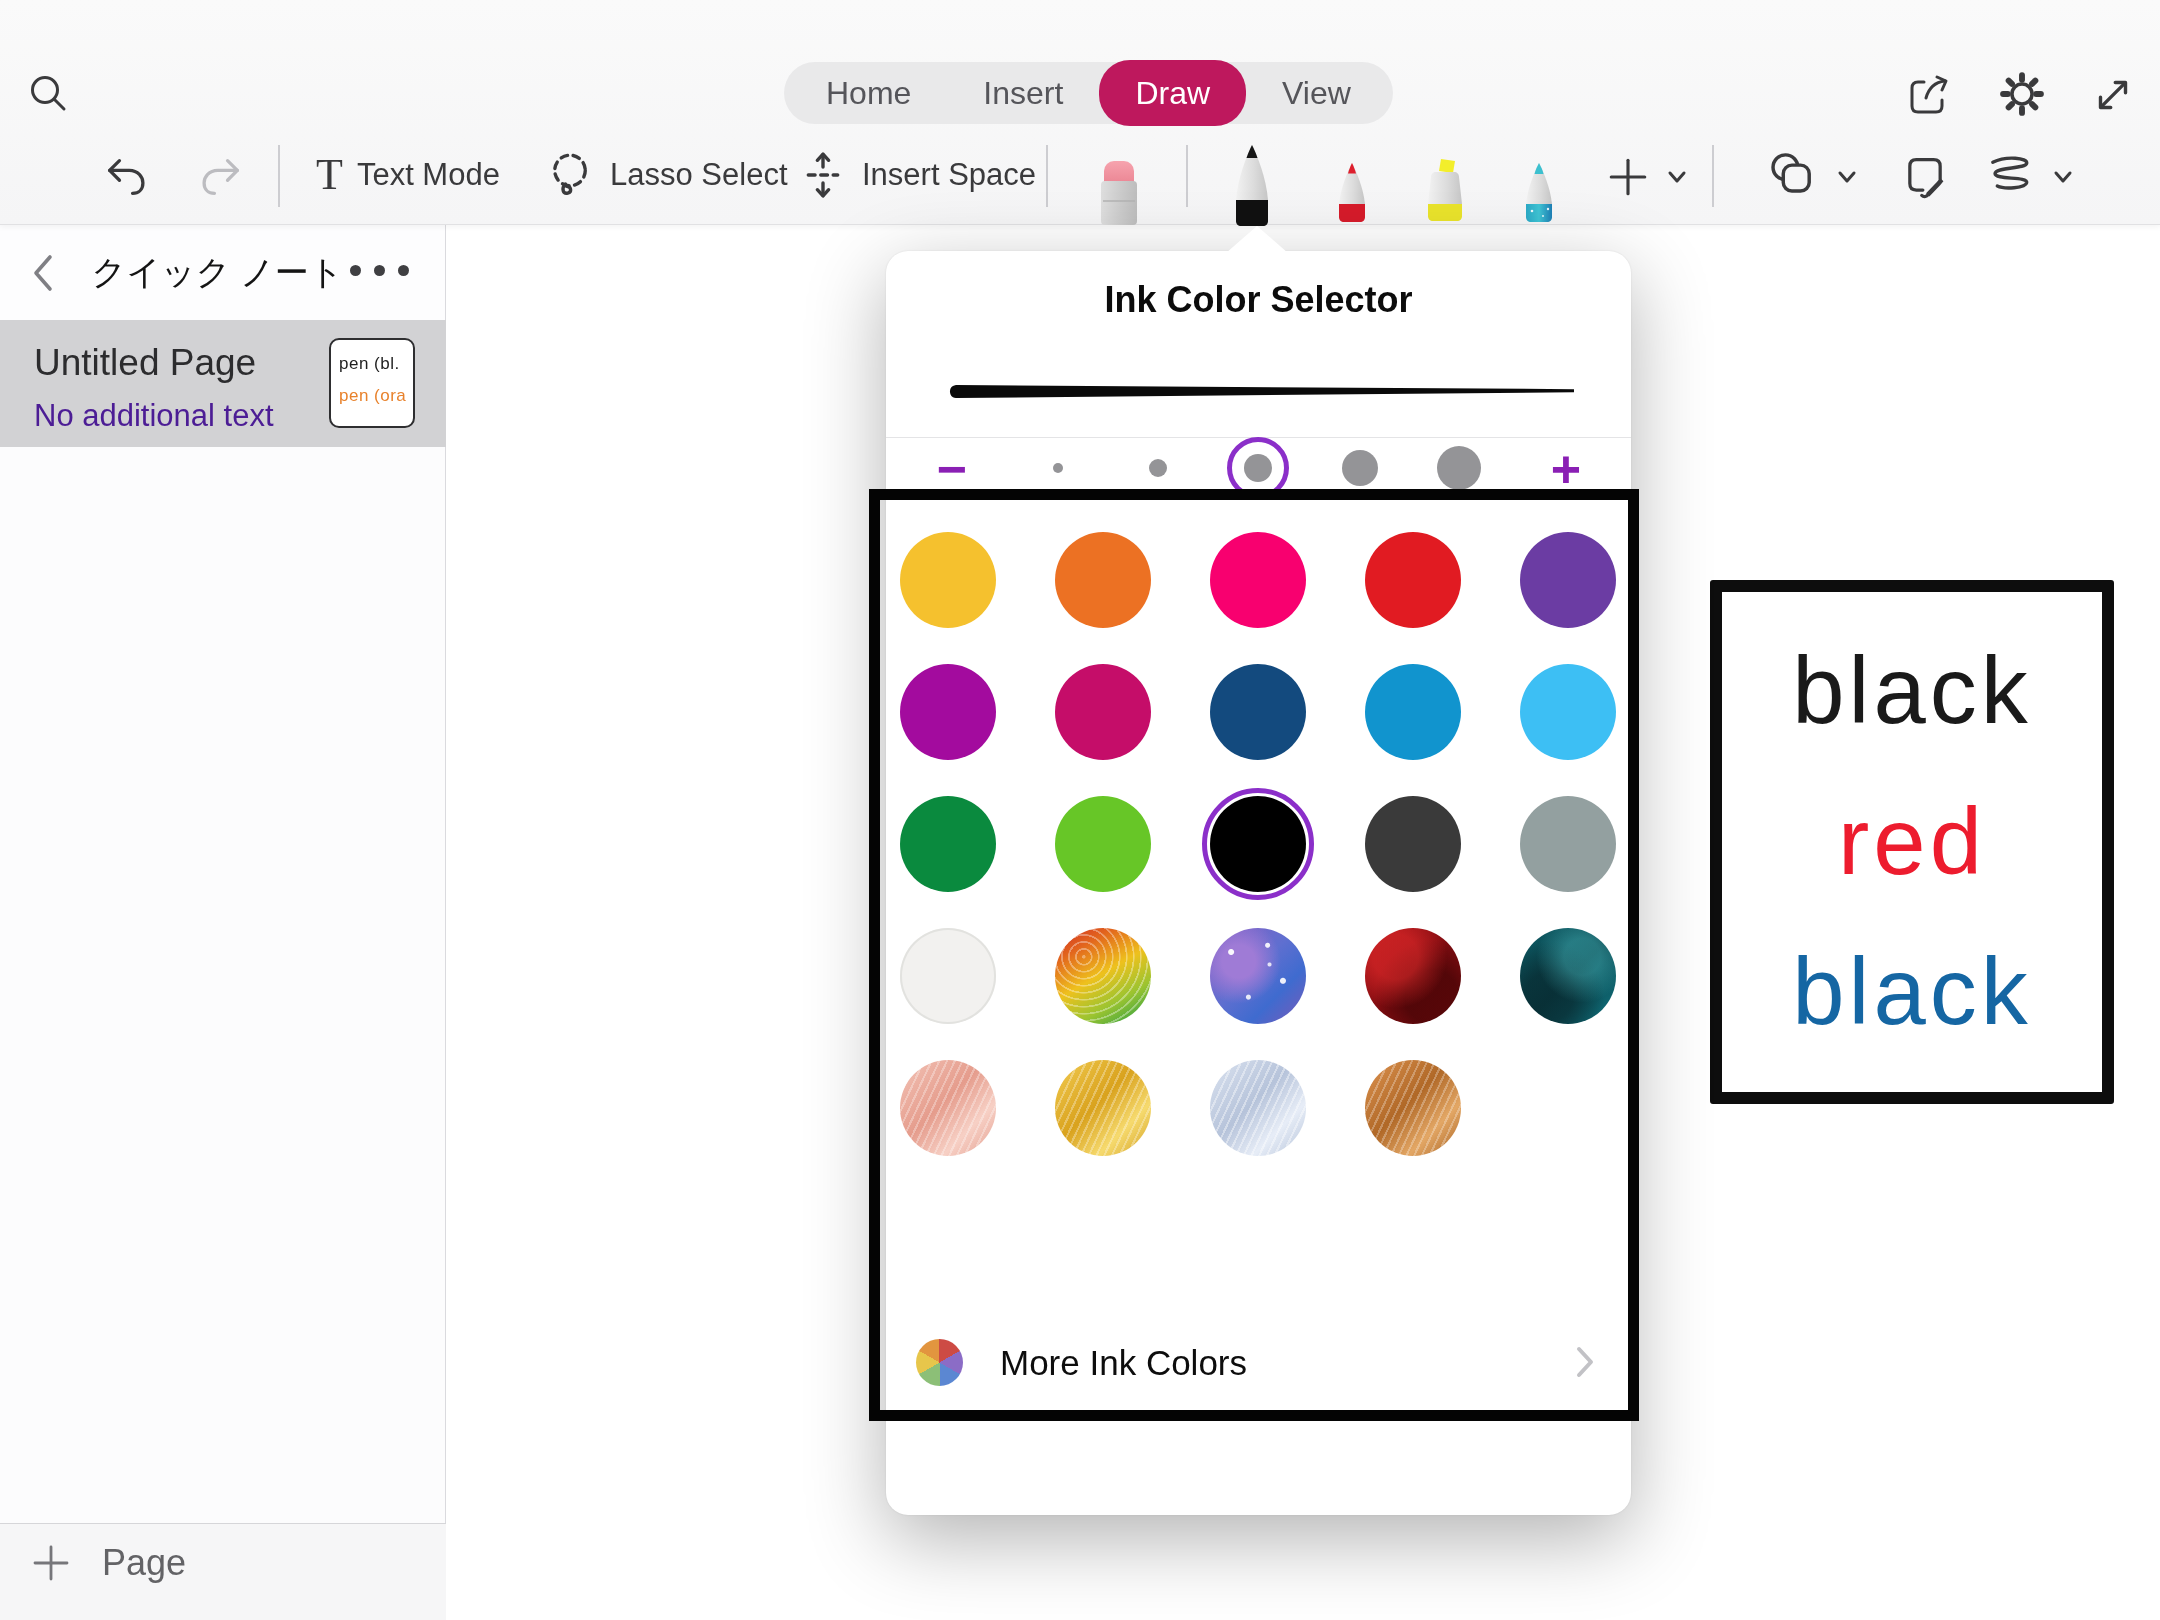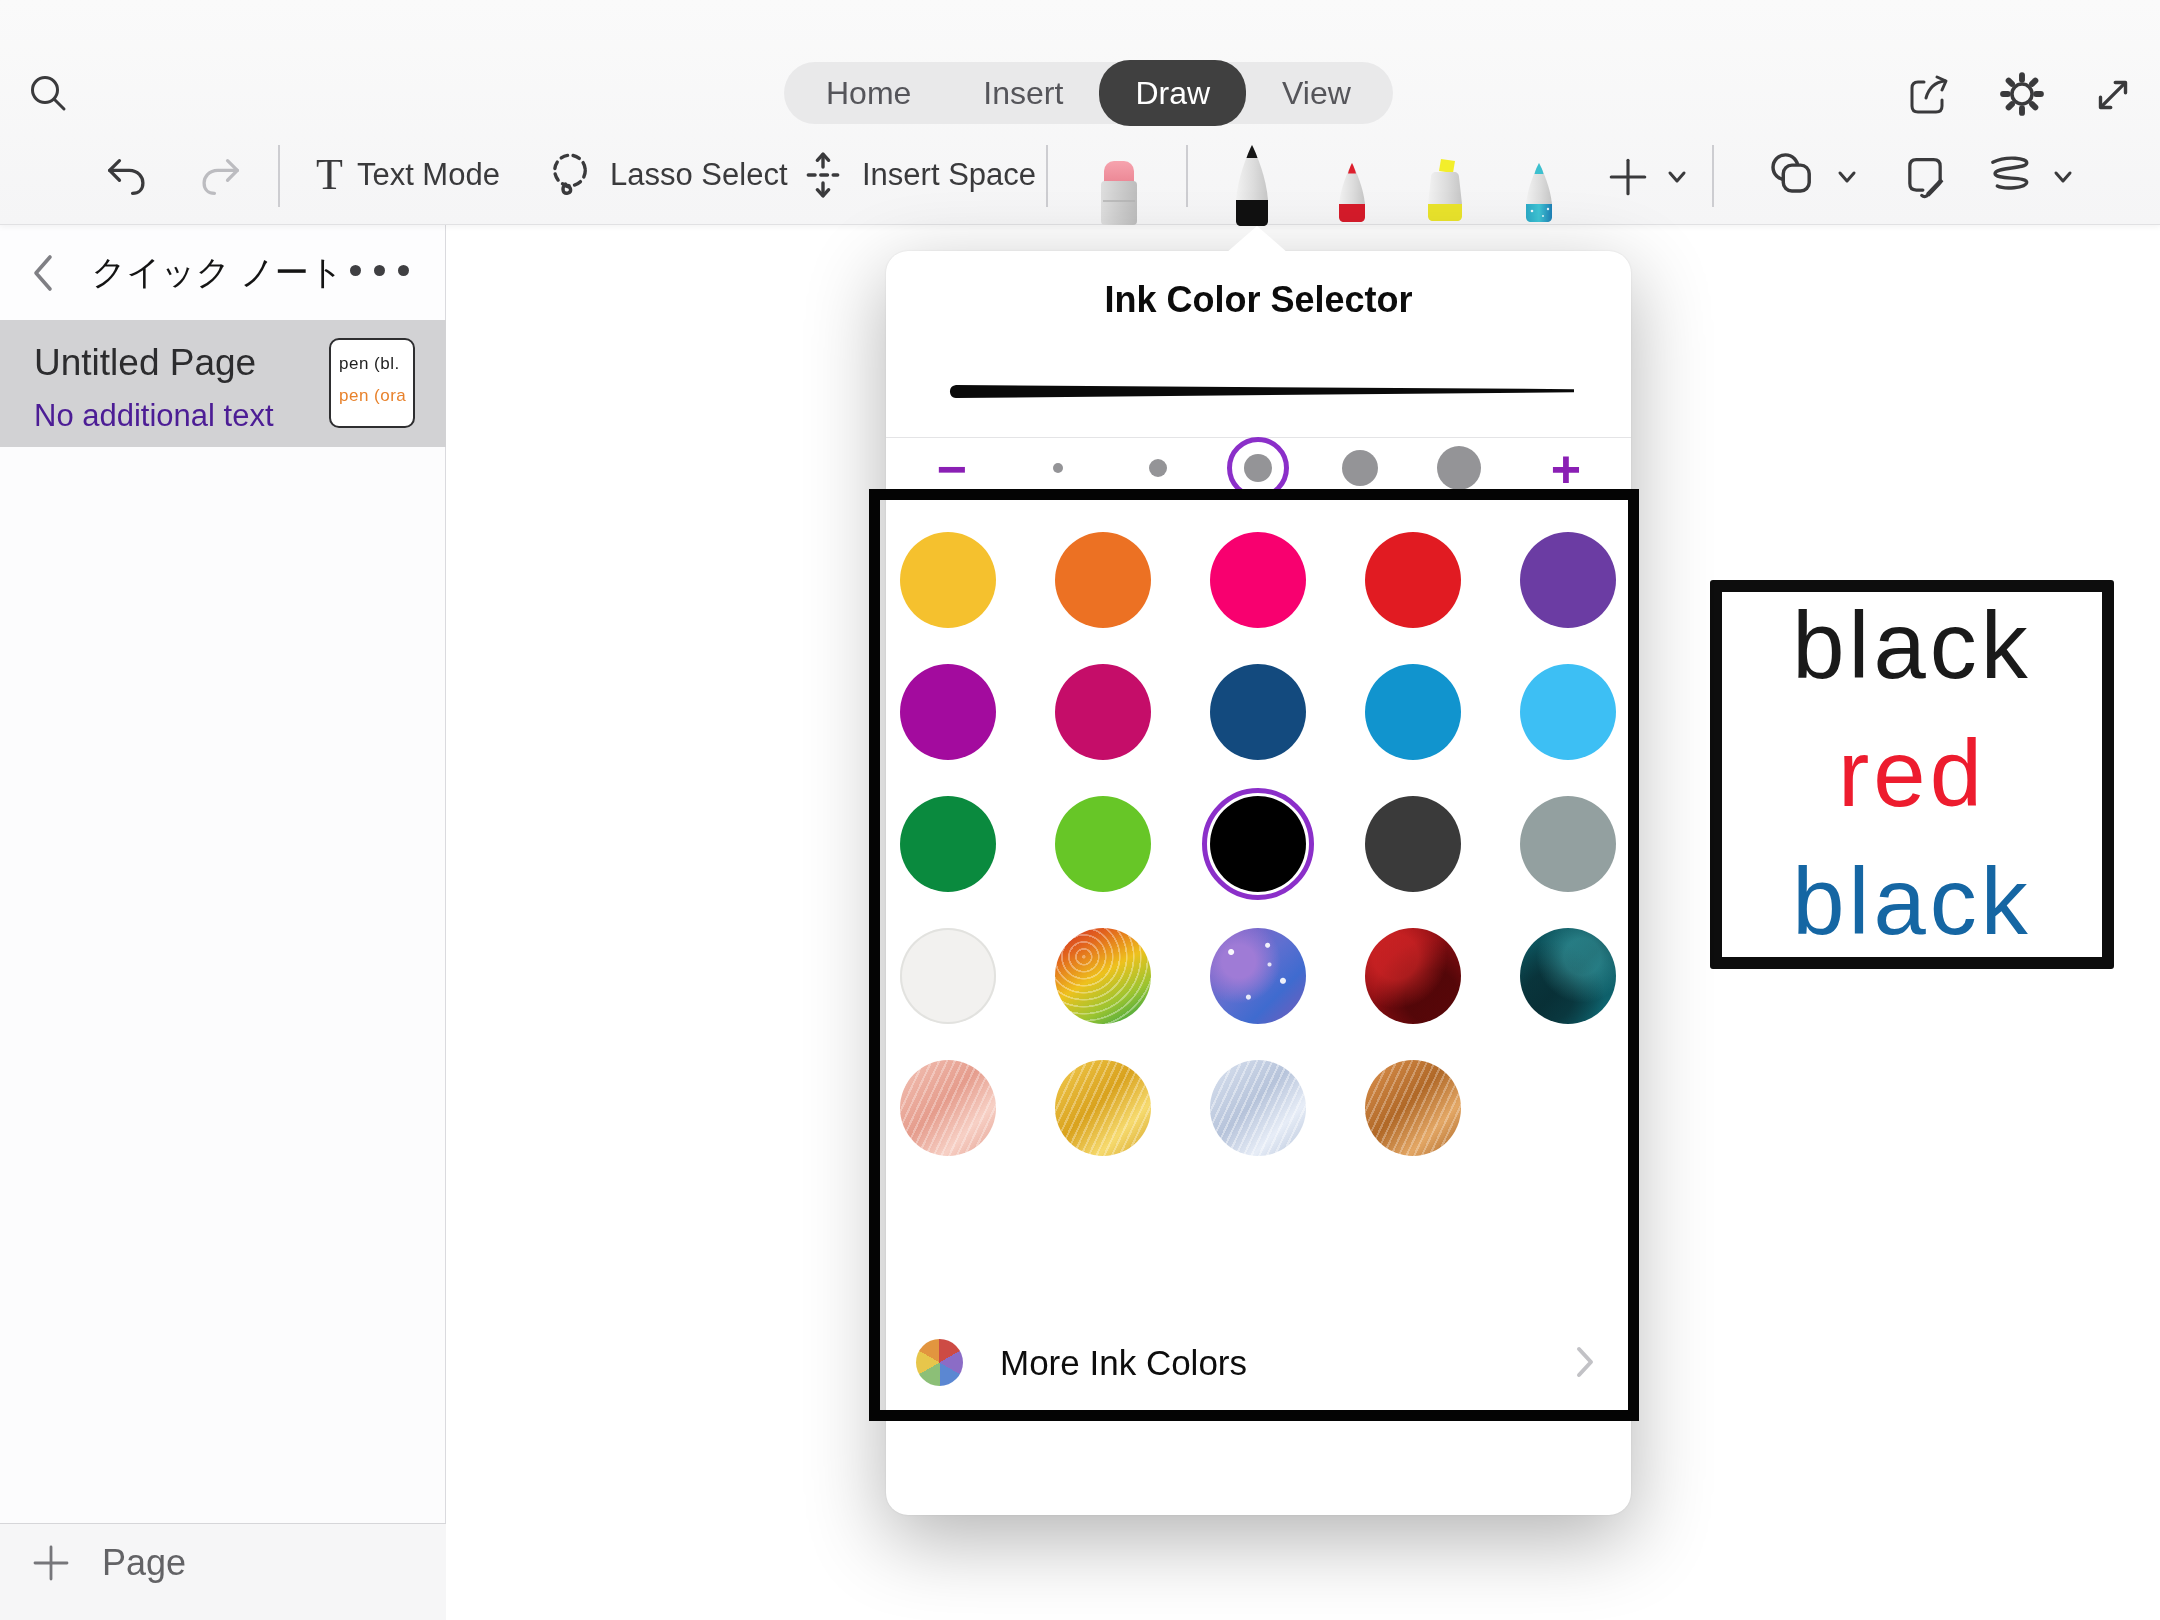--- a/index.html
+++ b/index.html
@@ -48,23 +48,23 @@
   .pi-thumb { position:absolute; left:329px; top:18px; width:86px; height:90px; background:#ffffff;
     border:2px solid #2e2e30; border-radius:10px; overflow:hidden; padding:8px 0 0 8px; }
   .pi-thumb .tline { font-size:17px; white-space:nowrap; line-height:1.9; letter-spacing:.5px; }
   .sb-footer { position:absolute; left:0; bottom:0; width:446px; height:97px; background:#f6f6f7;
     border-top:1px solid #d6d6d9; }
   .newpage { position:absolute; left:30px; top:18px; display:flex; align-items:center; gap:30px; cursor:pointer; }
   .newpage .lbl { font-size:36px; color:#636366; }
 
   
   .canvas { position:absolute; left:447px; top:225px; right:0; bottom:0; background:#ffffff; }
-  .draw-box { position:absolute; left:1710px; top:580px; width:404px; height:389px;
+  .draw-box { position:absolute; left:1710px; top:580px; width:404px; height:524px;
     border:12px solid #0d0d0d; border-radius:3px; background:#ffffff;
-    display:flex; flex-direction:column; align-items:center; justify-content:center; gap:1px; z-index:2; }
+    display:flex; flex-direction:column; align-items:center; justify-content:center; gap:24px; z-index:2; }
   .ink-word { font-size:94px; letter-spacing:4px; line-height:1.35; font-weight:400; }
 
   
   .notch { position:absolute; left:1226px; top:226px; width:0; height:0; z-index:11;
     border-left:31px solid transparent; border-right:31px solid transparent; border-bottom:27px solid #ffffff; }
   .popup { position:absolute; left:886px; top:251px; width:745px; height:1264px; background:#ffffff;
     border-radius:22px; box-shadow:0 24px 80px rgba(0,0,0,.30), 0 0 2px rgba(0,0,0,.10); z-index:10; }
   .pp-title { position:absolute; left:0; right:0; top:28px; text-align:center; font-size:36px; font-weight:700; color:#0c0c0c; }
   .pp-preview { position:absolute; left:62px; top:130px; }
   .pp-div { position:absolute; left:0; right:0; top:186px; height:1px; background:#e4e4e6; }
@@ -131,21 +131,21 @@
     <div class="icon-btn" style="left:26px; top:72px;">
       <svg class="stroke-ic" width="46" height="46" viewBox="0 0 46 46" stroke-width="3.4">
         <circle cx="19" cy="18" r="12.5"></circle>
           <line x1="28.5" y1="27.5" x2="38" y2="37"></line>
       </svg>
     </div>
 
     <nav class="tabbar" id="tabbar">
         <div class="tab">Home</div>
         <div class="tab">Insert</div>
-        <div class="tab active" style="background: #404040;">Draw</div>
+        <div class="tab active" style="background: #be185d;">Draw</div>
         <div class="tab">View</div>
       </nav>
 
     <div class="icon-btn" style="left:1904px; top:70px;">
       <svg class="stroke-ic" width="50" height="50" viewBox="0 0 50 50" stroke-width="3.4">
         <path d="M20 12 H14 C10 12 8 14 8 18 V36 C8 40 10 42 14 42 H32 C36 42 38 40 38 36 V30"></path>
         <path d="M22 28 C25 17 32 12 41 11"></path>
         <path d="M33 7 L42 11 L38 20"></path>
       </svg>
     </div>

